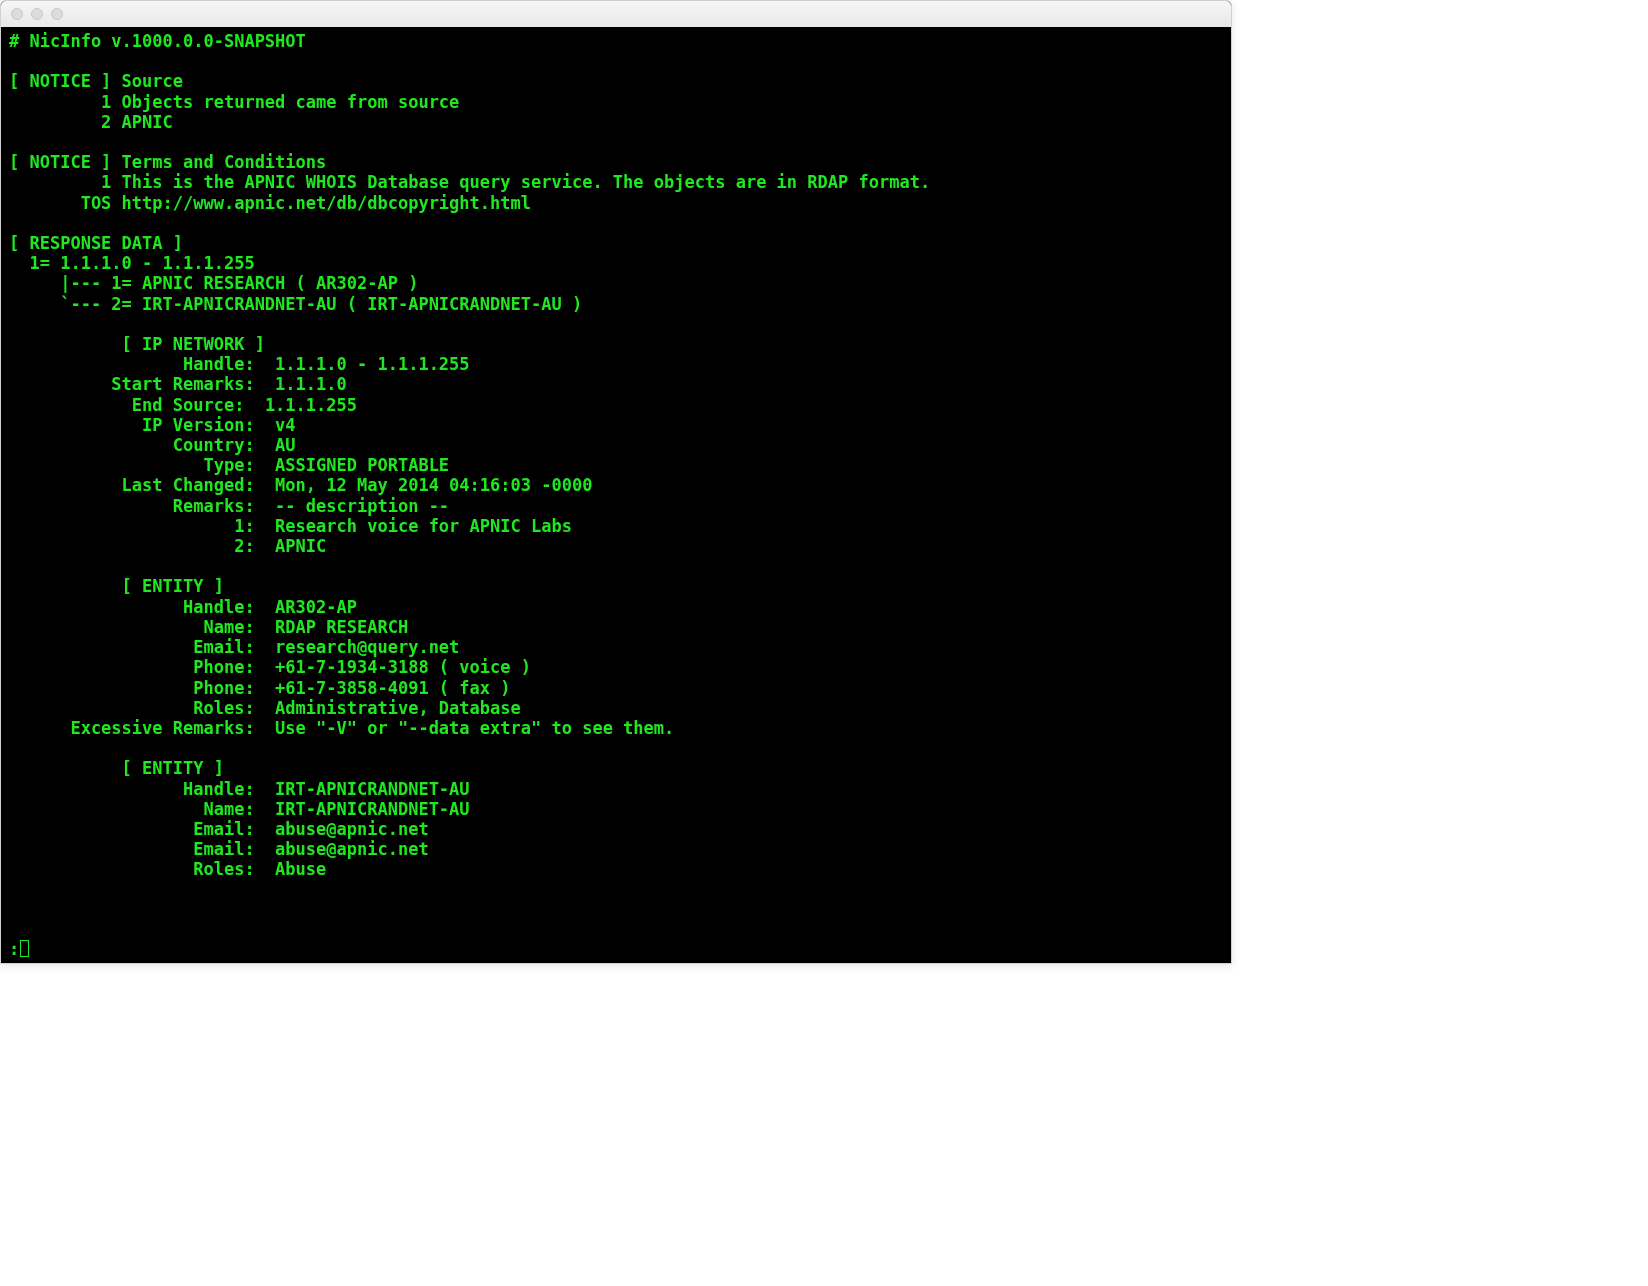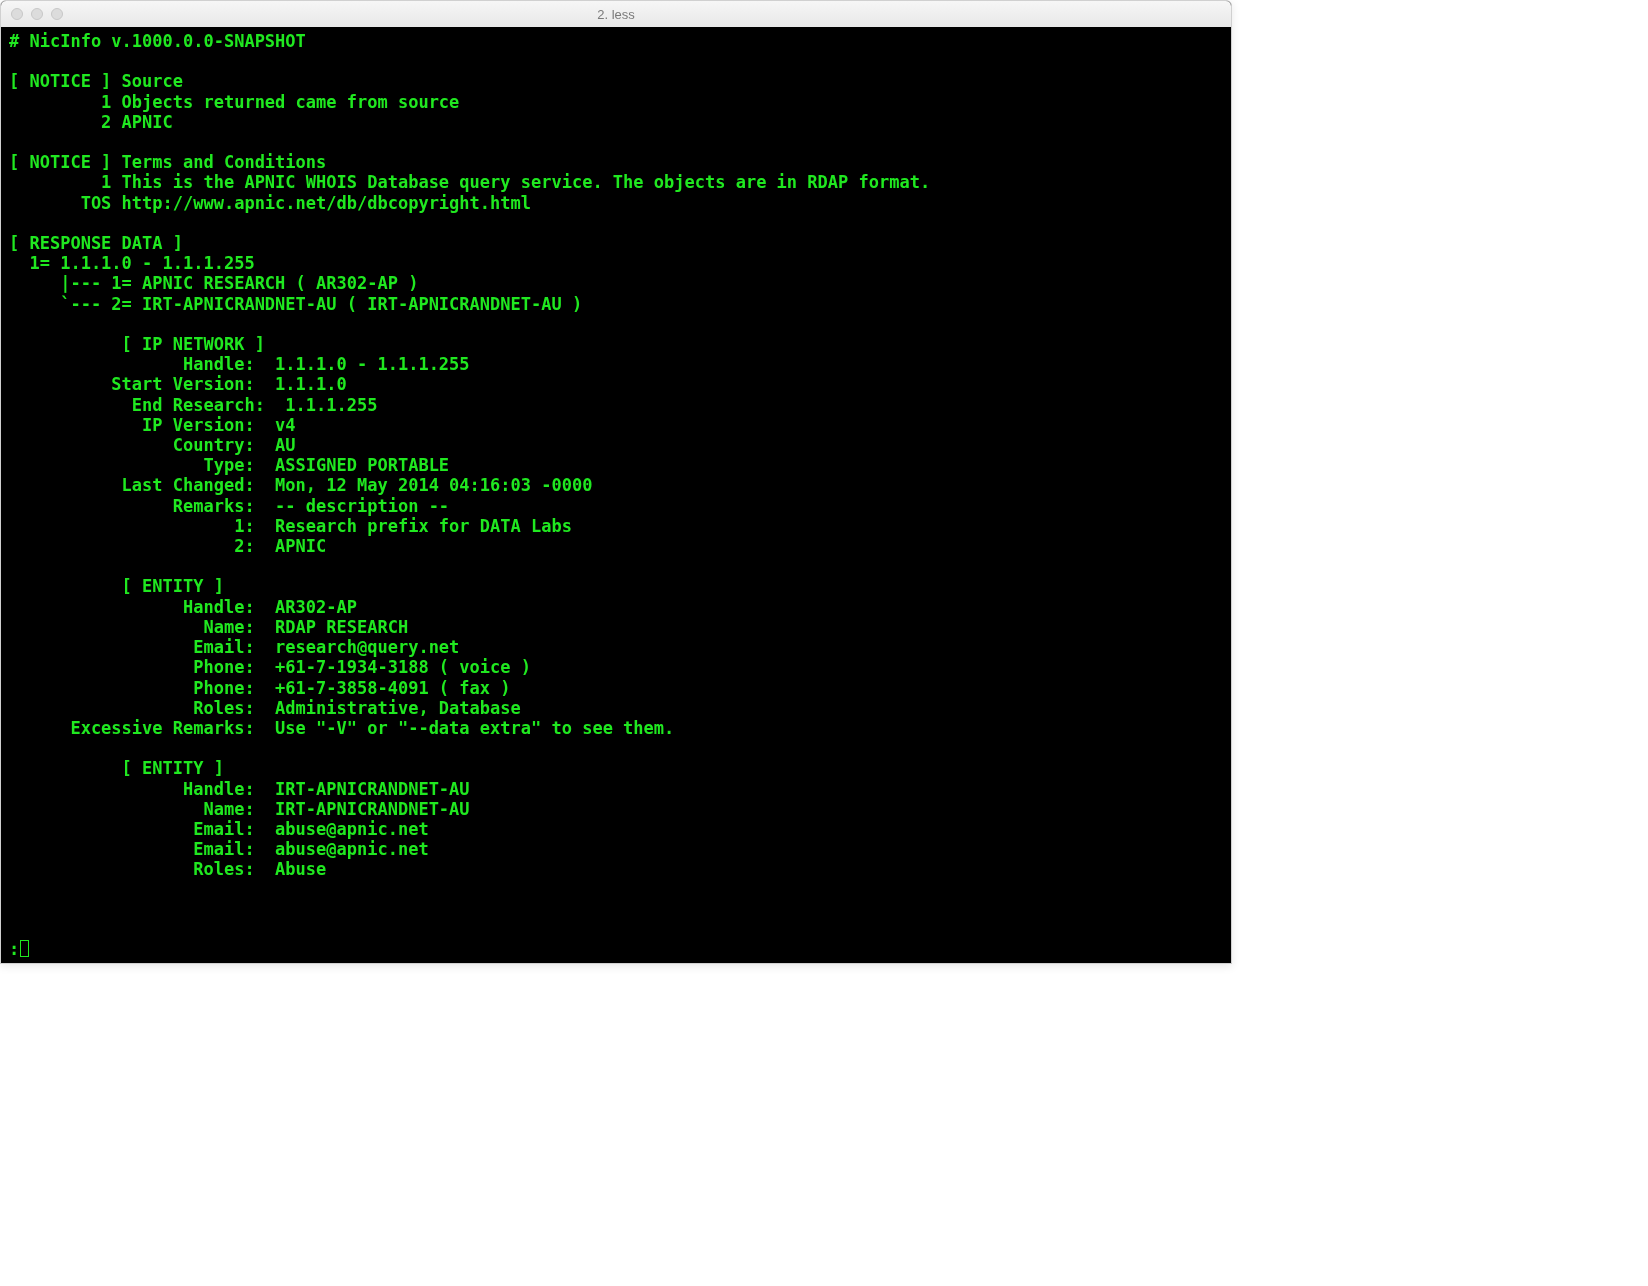--- a/index.html
+++ b/index.html
@@ -85,48 +85,47 @@
 </head>
 <body>
 
 <div class="window">
   <div class="titlebar">
     <div class="traffic">
       <div class="dot"></div>
       <div class="dot"></div>
       <div class="dot"></div>
     </div>
-    <div class="title">2. less</div>
   </div>
 
   <div class="terminal"><span># NicInfo v.1000.0.0-SNAPSHOT</span>
 
 <span>[ NOTICE ] Source</span>
 <span>         1 Objects returned came from source</span>
 <span>         2 APNIC</span>
 
 <span>[ NOTICE ] Terms and Conditions</span>
 <span>         1 This is the APNIC WHOIS Database query service. The objects are in RDAP format.</span>
 <span>       TOS http://www.apnic.net/db/dbcopyright.html</span>
 
 <span>[ RESPONSE DATA ]</span>
 <span>  1= 1.1.1.0 - 1.1.1.255</span>
 <span>     |--- 1= APNIC RESEARCH ( AR302-AP )</span>
 <span>     `--- 2= IRT-APNICRANDNET-AU ( IRT-APNICRANDNET-AU )</span>
 
 <span>           [ IP NETWORK ]</span>
 <span><span>                 Handle:  </span><span>1.1.1.0 - 1.1.1.255</span></span>
-<span><span>          Start Version:  </span><span>1.1.1.0</span></span>
-<span><span>            End Research:  </span><span>1.1.1.255</span></span>
+<span><span>          Start Remarks:  </span><span>1.1.1.0</span></span>
+<span><span>            End Source:  </span><span>1.1.1.255</span></span>
 <span><span>             IP Version:  </span><span>v4</span></span>
 <span><span>                Country:  </span><span>AU</span></span>
 <span><span>                   Type:  </span><span>ASSIGNED PORTABLE</span></span>
 <span><span>           Last Changed:  </span><span>Mon, 12 May 2014 04:16:03 -0000</span></span>
 <span><span>                Remarks:  </span><span>-- description --</span></span>
-<span><span>                      1:  </span><span>Research prefix for DATA Labs</span></span>
+<span><span>                      1:  </span><span>Research voice for APNIC Labs</span></span>
 <span><span>                      2:  </span><span>APNIC</span></span>
 
 <span>           [ ENTITY ]</span>
 <span><span>                 Handle:  </span><span>AR302-AP</span></span>
 <span><span>                   Name:  </span><span>RDAP RESEARCH</span></span>
 <span><span>                  Email:  </span><span>research@query.net</span></span>
 <span><span>                  Phone:  </span><span>+61-7-1934-3188 ( voice )</span></span>
 <span><span>                  Phone:  </span><span>+61-7-3858-4091 ( fax )</span></span>
 <span><span>                  Roles:  </span><span>Administrative, Database</span></span>
 <span><span>      Excessive Remarks:  </span><span>Use "-V" or "--data extra" to see them.</span></span>

